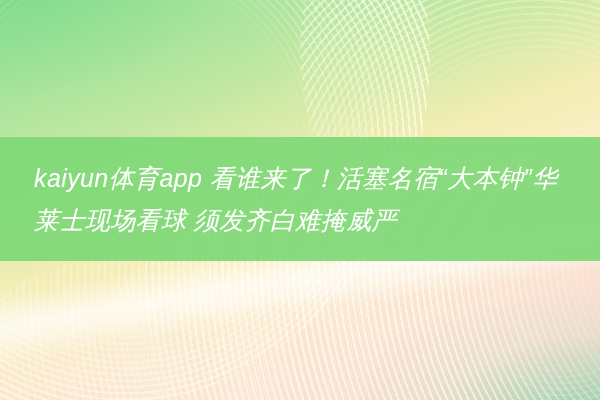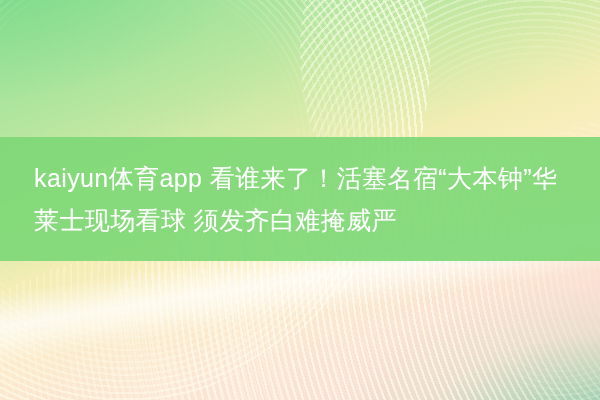--- a/index.html
+++ b/index.html
@@ -166,20 +166,21 @@
   .caption-band {
     position: absolute;
     left: 0;
     right: 0;
     top: 137px;
     height: 124px;
     background: rgba(126,216,118,0.92);
     display: flex;
     align-items: center;
     overflow: hidden;
+    font-style: italic;
   }
   .caption-text {
     width: 100%;
     padding: 0 30px 0 34px;
     box-sizing: border-box;
     color: #ffffff;
     font-size: 25px;
     line-height: 42px;
     letter-spacing: 0.4px;
     font-weight: 400;

